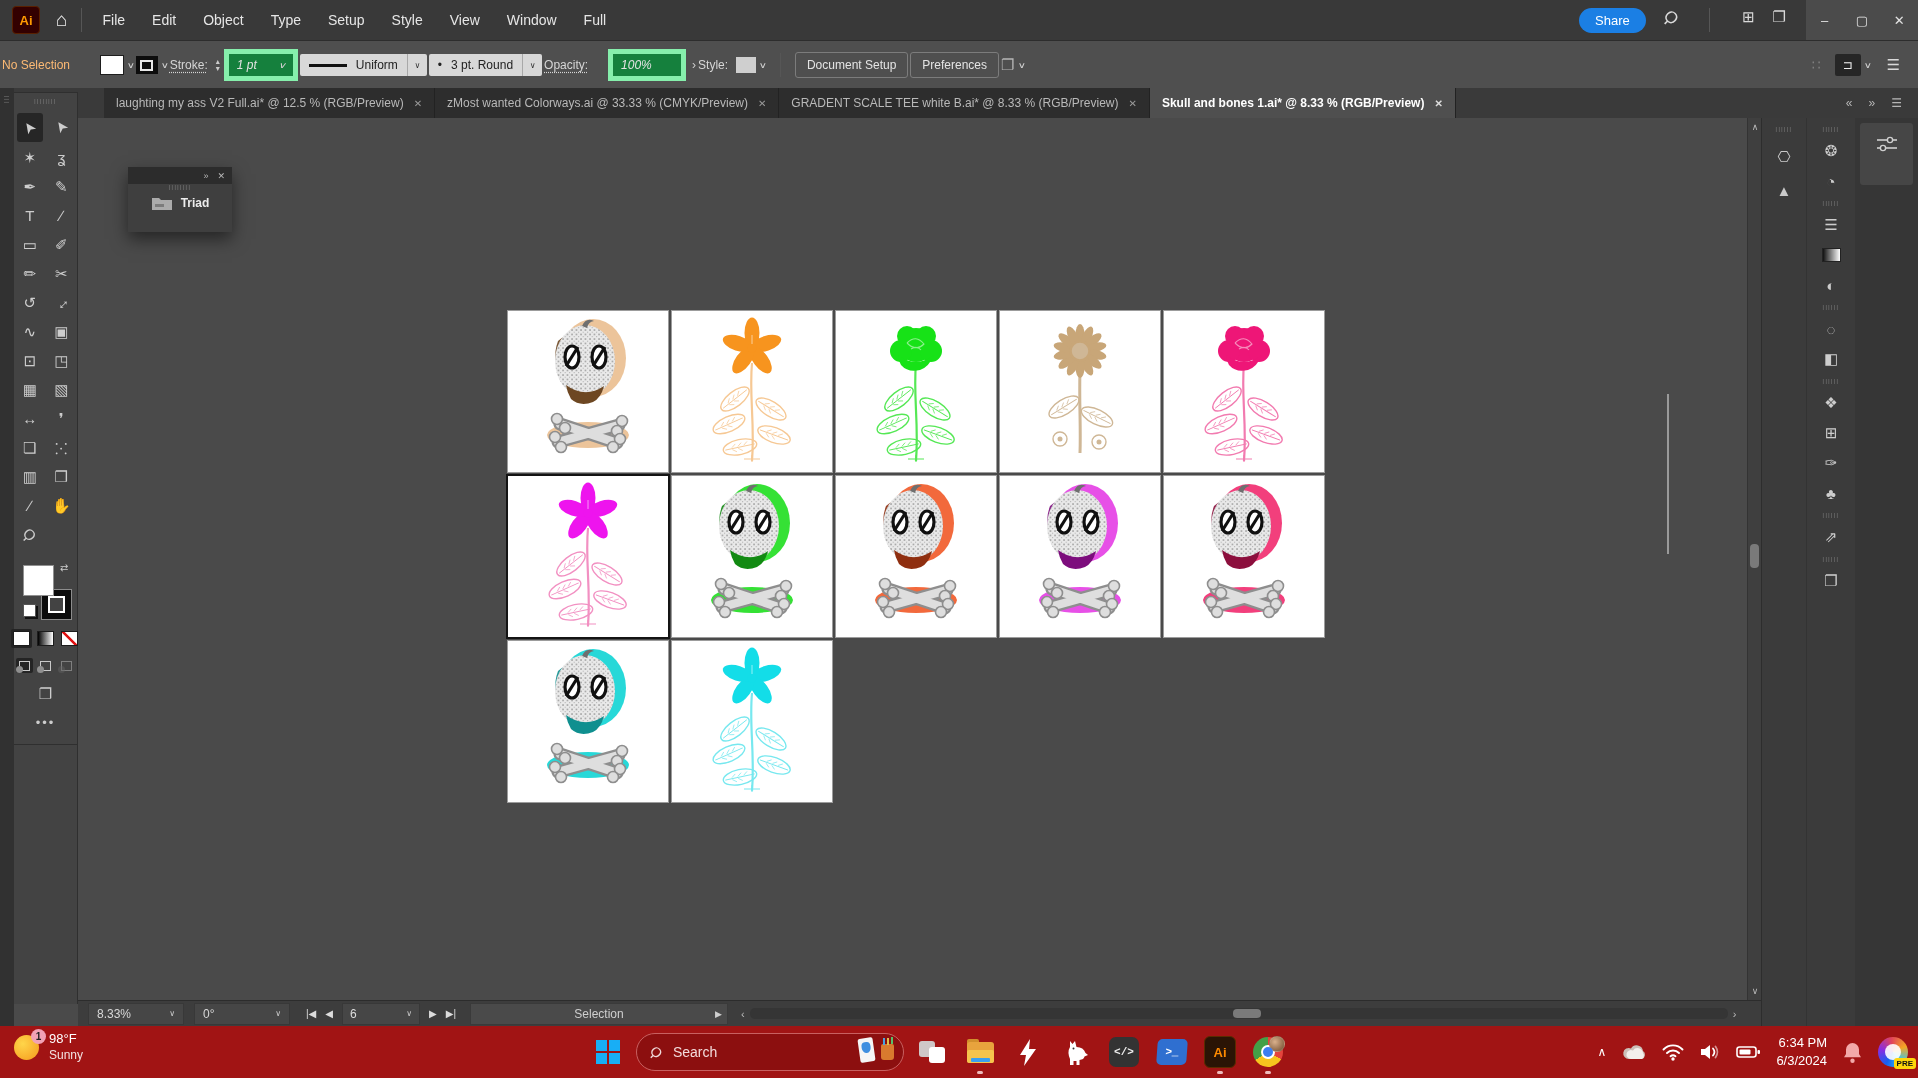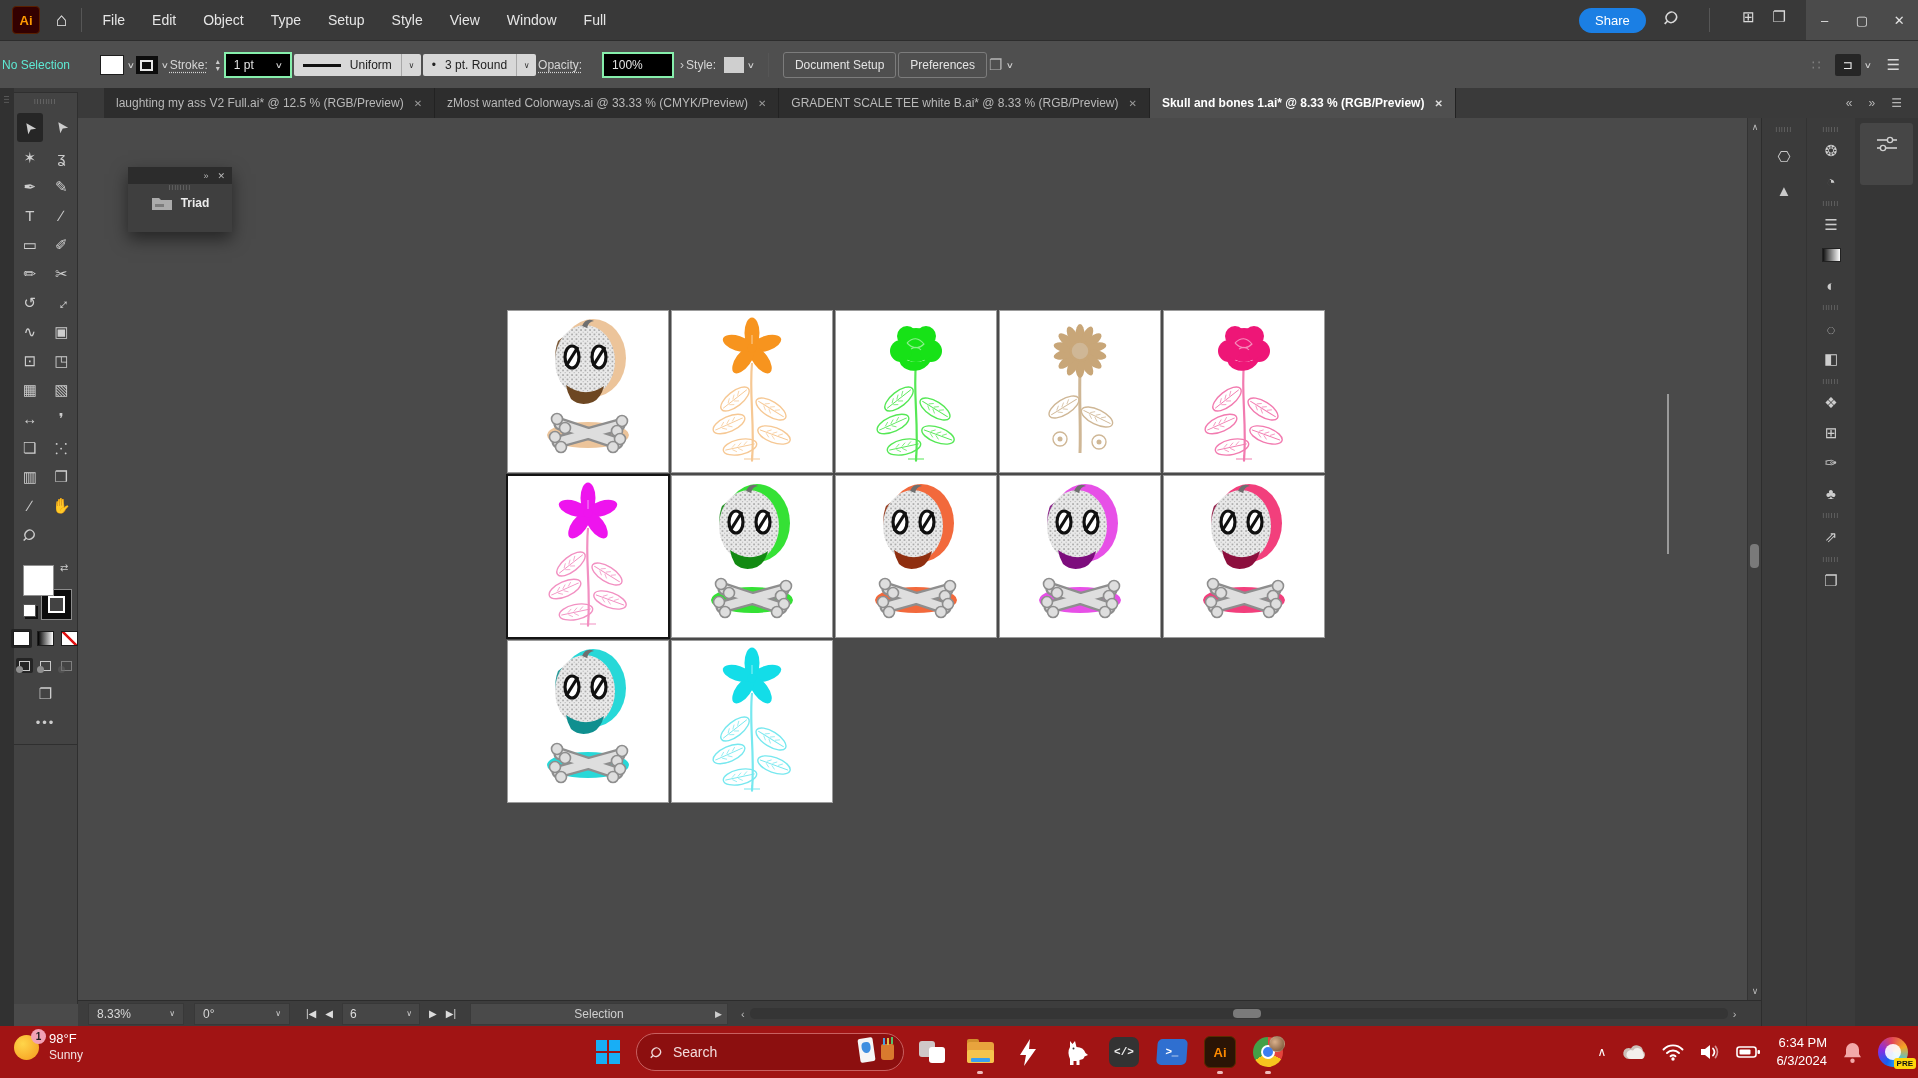--- a/index.html
+++ b/index.html
@@ -26,21 +26,21 @@
   
   #controlbar{position:absolute;left:0;top:40px;width:100%;height:48px;background:#4f4f4f;border-top:1px solid #2d2d2d;
               display:flex;align-items:center;font-size:12px;color:#d6d6d6;}
   #controlbar .pad{margin-left:2px;}
   .linklbl{text-decoration:underline dotted;text-underline-offset:3px;}
   .cb-sw1{width:22px;height:18px;background:#fff;border:1px solid #1e1e1e;}
   .cb-sw2{width:22px;height:18px;background:#0d0d0d;display:flex;align-items:center;justify-content:center;}
   .cb-sw2 i{width:9px;height:7px;border:2px solid #e8e8e8;display:block;}
   .chev{font-size:8px;color:#cfcfcf;margin-left:4px;transform:scaleX(1.4);}
   .stepper{display:flex;flex-direction:column;line-height:7px;font-size:8px;color:#ccc;margin:0 4px 0 8px;}
-  .dfield{height:22px;background:#000000;border:2px solid #86efac;display:flex;align-items:center;padding:0 8px;color:#e3e3e3;}
+  .dfield{height:22px;background:#15803d;border:5px solid #86efac;display:flex;align-items:center;padding:0 8px;color:#e3e3e3;font-style:italic;}
   .combo{height:22px;background:#d8d8d8;color:#222;display:flex;align-items:center;padding:0 9px;border-radius:2px 0 0 2px;}
   .combochev{height:22px;width:19px;background:#d8d8d8;border-left:1px solid #a8a8a8;border-radius:0 2px 2px 0;
              display:flex;align-items:center;justify-content:center;color:#333;font-size:8px;}
   .wline{width:38px;height:3px;background:#111;margin-right:9px;}
   .btn{height:24px;padding:0 11px;border:1px solid #7c7c7c;border-radius:3px;display:flex;align-items:center;color:#e4e4e4;}
   #cb-right{margin-left:auto;display:flex;align-items:center;gap:16px;margin-right:18px;}
   .dimgrid{color:#7f7f7f;font-size:14px;letter-spacing:-2px;}
   .darktile{width:26px;height:22px;background:#262626;color:#eee;font-size:12px;display:flex;align-items:center;justify-content:center;border-radius:2px;}
 
   
@@ -196,21 +196,21 @@
       <span class="topico">❐</span>
     </div>
     <div id="win-controls">
       <span>–</span>
       <span>▢</span>
       <span>✕</span>
     </div>
   </div>
 
   <div id="controlbar">
-    <span class="pad" style="color:#5eead4">No Selection</span>
+    <span class="pad" style="color:#fdba74">No Selection</span>
     <span class="cb-sw1 pad" style="margin-left:30px"></span>
     <span class="chev">∨</span>
     <span class="cb-sw2 pad">
         <i></i>
       </span>
     <span class="chev">∨</span>
     <span class="linklbl pad">Stroke:</span>
     <span class="stepper">
         <span>▴</span>
         <span>▾</span>

